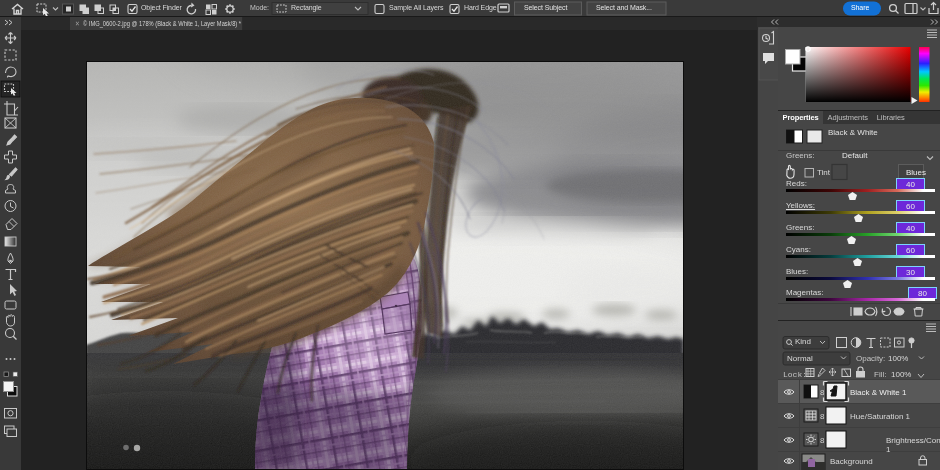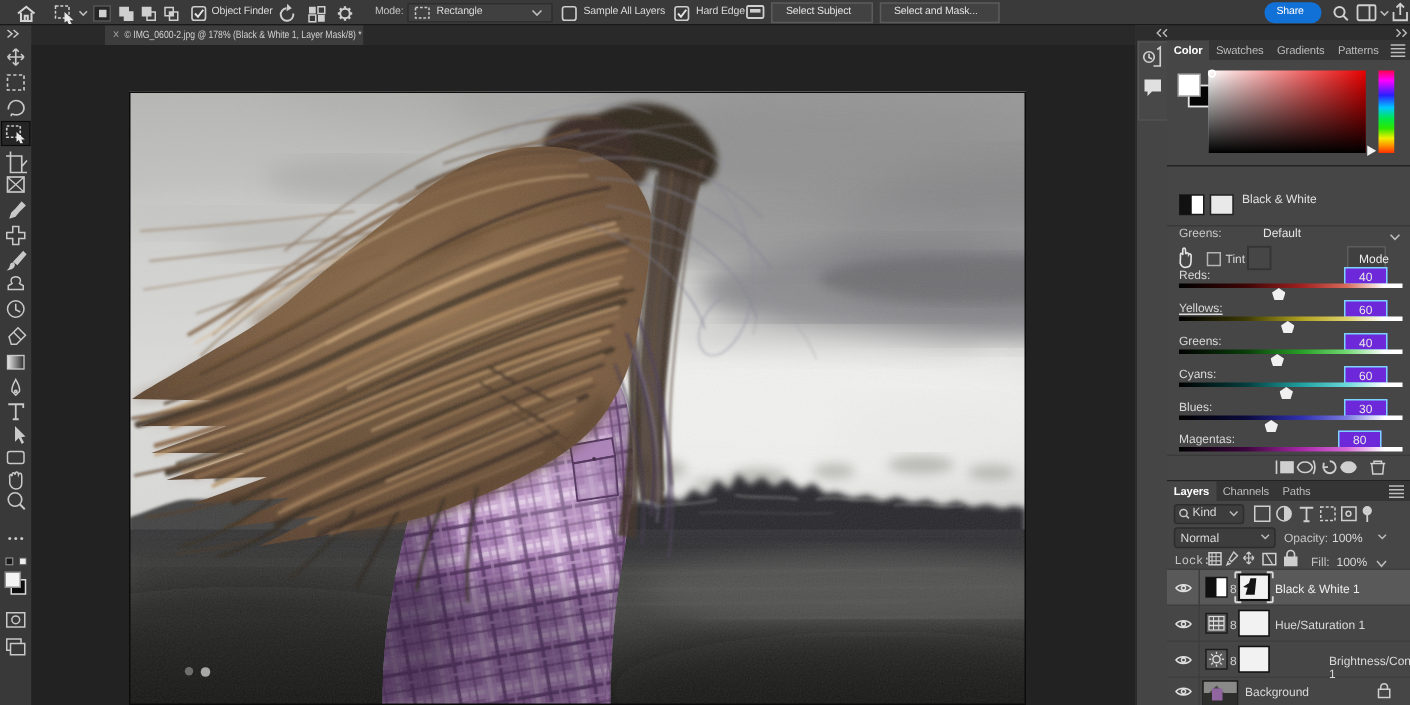--- a/index.html
+++ b/index.html
@@ -440,21 +440,20 @@
       <path d="M5 36 H16 V44 H10 L7 47 V44 H5 Z" fill="#e0e0e0"></path>
     </svg>
   </div>
   <div id="panelhead" class="abs" style="left:757px;top:17px;width:183px;height:10px;background:#2d2d2d;">
     <svg width="183" height="10" viewBox="0 0 183 10" style="position:absolute;left:0;top:0;">
       <path d="M17 2.5 L14.5 5 L17 7.5 M21 2.5 L18.5 5 L21 7.5" fill="none" stroke="#b8b8b8" stroke-width="1"></path>
       <path d="M174 2.5 L176.5 5 L174 7.5 M178 2.5 L180.5 5 L178 7.5" fill="none" stroke="#b8b8b8" stroke-width="1"></path>
     </svg>
   </div>
   <div id="colorpanel" class="panel abs" style="top:27px; height:83px;">
-    <div class="tabrow"><span class="on">Color</span><span>Swatches</span><span>Gradients</span><span>Patterns</span></div>
     <svg width="10" height="9" viewBox="0 0 10 9" style="position:absolute;left:149px;top:2px;">
       <g stroke="#bdbdbd" stroke-width="1">
           <line x1="0" y1="1" x2="10" y2="1"></line>
           <line x1="0" y1="3.5" x2="10" y2="3.5"></line>
           <line x1="0" y1="6" x2="10" y2="6"></line>
           <line x1="0" y1="8.5" x2="10" y2="8.5"></line>
         </g>
     </svg>
     <svg width="162" height="73" viewBox="0 0 162 73" style="position:absolute;left:0;top:13px;">
       <defs>
@@ -484,20 +483,21 @@
 
       <rect x="27.5" y="7" width="105" height="55" fill="url(#satg)"></rect>
       <rect x="27.5" y="7" width="105" height="55" fill="url(#valg)"></rect>
       <circle cx="30" cy="9" r="2.2" fill="none" stroke="#fff" stroke-width="1.1"></circle>
 
       <rect x="141" y="7" width="10.5" height="55" fill="url(#hueg)"></rect>
       <path d="M133.5 57 L139.5 60.5 L133.5 64 Z" fill="#f2f2f2"></path>
     </svg>
   </div>
   <div id="propspanel" class="panel abs" style="top:111px; height:209px;">
+    <div class="tabrow"><span class="on">Properties</span><span>Adjustments</span><span>Libraries</span></div>
     <svg width="162" height="38" viewBox="0 0 162 38" style="position:absolute;left:0;top:13px;">
 
       <rect x="8.5" y="6" width="16" height="13" fill="#ffffff" stroke="#1a1a1a" stroke-width="1"></rect>
       <path d="M8.5 6 H16.5 V19 H8.5 Z" fill="#111111"></path>
 
       <rect x="29" y="6" width="15" height="13" fill="#e9e9e9" stroke="#222" stroke-width="1"></rect>
       <line x1="0" y1="26.5" x2="162" y2="26.5" stroke="#393939"></line>
 
       <path d="M149 32.5 L152 35.5 L155 32.5" fill="none" stroke="#bdbdbd" stroke-width="1.1"></path>
     </svg>
@@ -505,21 +505,21 @@
     <span class="lbl" style="left:8px;top:40px;color:#c9c9c9;">Greens:</span>
     <span class="lbl" style="left:40px;top:40px;color:#e6e6e6;margin-left:24px;">Default</span>
     <svg width="162" height="22" viewBox="0 0 162 22" style="position:absolute;left:0;top:51px;">
 
       <path d="M9 9 C8.6 6.5 10 6.2 10.5 8 L10.5 4.5 C10.5 3 12.2 3 12.3 4.5 L12.5 7.5 C12.8 6 14.3 6.2 14.4 7.8 C15 6.8 16.2 7.2 16.1 8.8 L16 12.5 C15.9 15 14.5 16.3 12.2 16.3 C10.3 16.3 9.6 15.4 8.8 13.5 Z" fill="none" stroke="#e2e2e2" stroke-width="1.1"></path>
       <rect x="27" y="6.5" width="8.5" height="8.5" fill="none" stroke="#b4b4b4" stroke-width="1"></rect>
       <rect x="54" y="2.5" width="15" height="15" fill="none" stroke="#343434" stroke-width="1.2"></rect>
       <rect x="120.5" y="2.5" width="25" height="14" fill="#404040" stroke="#5c5c5c"></rect>
     </svg>
     <span class="lbl" style="left:39px;top:57px;">Tint</span>
-    <span class="lbl" style="left:128px;top:57px;color:#ececec;">Mode</span>
+    <span class="lbl" style="left:128px;top:57px;color:#ececec;">Blues</span>
 
     <span class="lbl" style="left:8px;top:68px;">Reds:</span>
       <span class="val" style="left:118px;top:67px;">40</span>
     <div class="track" style="top:78px;background:linear-gradient(90deg,#000,#3d0505 30%,#a02020 55%,#d86a5a 75%,#fff 92%);"></div>
     <div class="thumb" style="left:70px;top:81px;"></div>
     <span class="lbl" style="left:8px;top:90px;text-decoration:underline;">Yellows:</span>
       <span class="val" style="left:118px;top:89px;">60</span>
     <div class="track" style="top:100px;background:linear-gradient(90deg,#000,#3d3a05 30%,#b0a220 55%,#ded06a 75%,#fff 92%);"></div>
     <div class="thumb" style="left:76px;top:103px;"></div>
     <span class="lbl" style="left:8px;top:112px;">Greens:</span>
@@ -528,38 +528,37 @@
     <div class="thumb" style="left:69px;top:125px;"></div>
     <span class="lbl" style="left:8px;top:134px;">Cyans:</span>
       <span class="val" style="left:118px;top:133px;">60</span>
     <div class="track" style="top:144px;background:linear-gradient(90deg,#000,#053d3d 30%,#20a0a0 55%,#6ad8d8 75%,#fff 92%);"></div>
     <div class="thumb" style="left:75px;top:147px;"></div>
     <span class="lbl" style="left:8px;top:156px;">Blues:</span>
       <span class="val" style="left:118px;top:155px;">30</span>
     <div class="track" style="top:166px;background:linear-gradient(90deg,#000,#0a0a3d 30%,#3030b0 55%,#7a7ae0 75%,#fff 92%);"></div>
     <div class="thumb" style="left:65px;top:169px;"></div>
     <span class="lbl" style="left:8px;top:177px;">Magentas:</span>
-      <span class="val" style="left:114px;top:176px;">80</span>
+      <span class="val" style="left:130px;top:176px;">80</span>
     <div class="track" style="top:187px;background:linear-gradient(90deg,#000,#3d053d 30%,#a828a8 55%,#d86ad8 75%,#fff 92%);"></div>
 
     <svg width="162" height="17" viewBox="0 0 162 17" style="position:absolute;left:0;top:192px;">
       <rect x="0" y="0" width="162" height="17" fill="#464646"></rect>
       <line x1="0" y1="0.5" x2="162" y2="0.5" stroke="#3a3a3a"></line>
       <g fill="none" stroke="#cfcfcf" stroke-width="1.1">
         <rect x="76" y="5" width="8" height="7" fill="#cfcfcf"></rect>
         <line x1="73" y1="4" x2="73" y2="13"></line>
         <path d="M92 5 C89 5 87.5 7 87 8.5 C87.5 10 89 12 92 12 C95 12 96.5 10 97 8.5 C96.5 7 95 5 92 5 Z M97.5 4 C99 6.5 99 10.5 97.5 13"></path>
         <path d="M108.5 4.5 A4 4 0 1 1 104.5 8.5 M104.5 5.5 L104.2 8.7 L107.3 8.3" stroke-width="1.2"></path>
         <path d="M121 5 C118 5 116.5 7 116 8.5 C116.5 10 118 12 121 12 C124 12 125.5 10 126 8.5 C125.5 7 124 5 121 5 Z" fill="#cfcfcf"></path>
         <path d="M136.5 6 H144.5 L143.8 13 H137.2 Z M138 6 V4.5 H143 V6 M135.5 6 H145.5" stroke-width="1"></path>
       </g>
     </svg>
   </div>
   <div id="layerspanel" class="panel abs" style="top:321px; height:149px;">
-    <div class="tabrow"><span class="on">Layers</span><span>Channels</span><span>Paths</span></div>
     <svg width="162" height="136" viewBox="0 0 162 136" style="position:absolute;left:0;top:13px;">
 
       <rect x="5" y="2.5" width="46" height="12.5" rx="2" fill="#3d3d3d" stroke="#2d2d2d"></rect>
       <circle cx="11" cy="8" r="2.4" fill="none" stroke="#c9c9c9" stroke-width="1"></circle>
       <line x1="12.8" y1="9.8" x2="14.6" y2="11.6" stroke="#c9c9c9" stroke-width="1"></line>
       <path d="M42 7 L44.5 9.6 L47 7" fill="none" stroke="#bdbdbd" stroke-width="1"></path>
       <g fill="none" stroke="#cfcfcf" stroke-width="1">
         <rect x="58.5" y="3.5" width="10" height="10"></rect>
         <circle cx="78" cy="8.5" r="4.8"></circle>
           <path d="M78 3.7 A4.8 4.8 0 0 1 78 13.3 Z" fill="#cfcfcf" stroke="none"></path>

